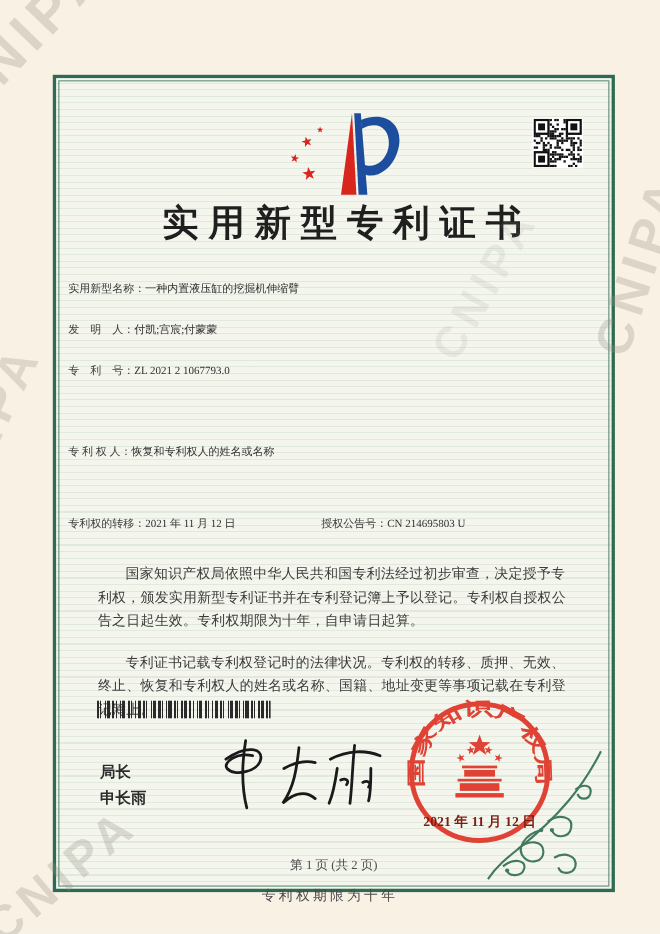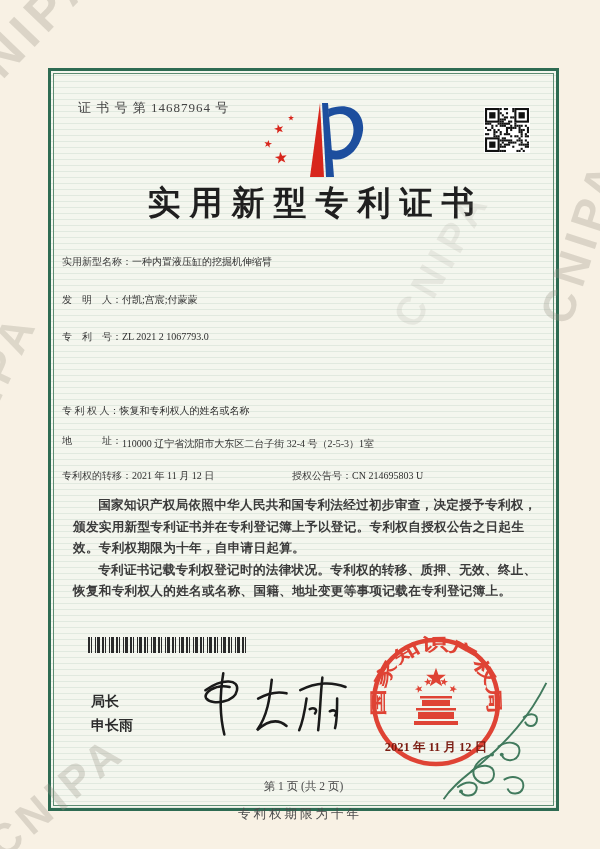--- a/index.html
+++ b/index.html
@@ -26,21 +26,21 @@
 
   .frow{position:absolute;left:11px;font-size:10px;color:#373737;white-space:nowrap;}
   .flabel{color:#3a3a3a;}
   .fvalue{color:#2f2f2f;}
   .frow.addr{white-space:normal;}
   .frow.addr .fvalue{display:inline-block;vertical-align:top;width:326px;line-height:19px;white-space:normal;}
   .auth-right{position:absolute;left:230px;top:0;}
 
   .paras{position:absolute;left:22px;top:424px;width:464px;font-size:12.6px;
          line-height:21.5px;color:#3b3b3b;letter-spacing:.3px;}
-  .paras p{margin:0;text-indent:2em;font-weight:bold;}
+  .paras p{margin:16px;text-indent:2em;}
 
   .barcode{position:absolute;left:37px;top:566px;width:158px;height:16px;
     background:repeating-linear-gradient(90deg,#2a2a2a 0 2px,transparent 2px 3px,
       #2a2a2a 3px 4px,transparent 4px 7px,#2a2a2a 7px 8px,transparent 8px 9px,
       #2a2a2a 9px 12px,transparent 12px 14px);}
 
   .director{position:absolute;left:40px;top:618px;font-family:"Liberation Sans","DejaVu Sans",sans-serif;
             font-size:14px;font-weight:bold;color:#2c2c2c;line-height:24px;}
   .signature{position:absolute;left:140px;top:596px;width:170px;height:78px;}
   .seal{position:absolute;left:317px;top:563px;width:136px;height:136px;}
@@ -53,21 +53,20 @@
                font-size:12.5px;color:#4a4a4a;letter-spacing:3px;}
 </style>
 </head>
 <body>
 
 <div class="page">
 
   <div class="cert">
     <div class="cert-inner"></div>
 
-    <div class="cert-no">证 书 号 第 14687964 号</div>
 
     <svg class="logo" viewBox="0 0 130 84">
       <g fill="#d8261c">
         <path transform="translate(55,21) scale(0.34)" d="M0,-9 L2.12,-2.92 8.56,-2.78 3.43,1.11 5.29,7.28 0,3.6 -5.29,7.28 -3.43,1.11 -8.56,-2.78 -2.12,-2.92 Z"></path>
         <path transform="translate(43,32) scale(0.55) rotate(-15)" d="M0,-9 L2.12,-2.92 8.56,-2.78 3.43,1.11 5.29,7.28 0,3.6 -5.29,7.28 -3.43,1.11 -8.56,-2.78 -2.12,-2.92 Z"></path>
         <path transform="translate(32,47) scale(0.45) rotate(10)" d="M0,-9 L2.12,-2.92 8.56,-2.78 3.43,1.11 5.29,7.28 0,3.6 -5.29,7.28 -3.43,1.11 -8.56,-2.78 -2.12,-2.92 Z"></path>
         <path transform="translate(45,61) scale(0.70) rotate(-8)" d="M0,-9 L2.12,-2.92 8.56,-2.78 3.43,1.11 5.29,7.28 0,3.6 -5.29,7.28 -3.43,1.11 -8.56,-2.78 -2.12,-2.92 Z"></path>
         <polygon points="84,6 74,80 88,80"></polygon>
       </g>
       <g fill="#1d4e9e">
@@ -220,23 +219,20 @@
     </div>
     <div class="frow" style="top:222px">
       <span class="flabel">发　明　人：</span><span class="fvalue">付凯;宫宸;付蒙蒙</span>
     </div>
     <div class="frow" style="top:259px">
       <span class="flabel">专　利　号：</span><span class="fvalue">ZL 2021 2 1067793.0</span>
     </div>
     <div class="frow" style="top:333px">
       <span class="flabel">专 利 权 人：</span><span class="fvalue">恢复和专利权人的姓名或名称</span>
     </div>
-    <div class="frow addr" style="top:363px">
-      <span class="flabel">地　　　址：</span><span class="fvalue">110000 辽宁省沈阳市大东区二台子街 32-4 号（2-5-3）1室</span>
-    </div>
     <div class="frow" style="top:398px">
       <span class="flabel">专利权的转移：</span><span class="fvalue">2021 年 11 月 12 日</span>
       <span class="auth-right">
         <span class="flabel">授权公告号：</span><span class="fvalue">CN 214695803 U</span>
       </span>
     </div>
 
     <div class="paras">
       <p>国家知识产权局依照中华人民共和国专利法经过初步审查，决定授予专利权，颁发实用新型专利证书并在专利登记簿上予以登记。专利权自授权公告之日起生效。专利权期限为十年，自申请日起算。</p>
       <p>专利证书记载专利权登记时的法律状况。专利权的转移、质押、无效、终止、恢复和专利权人的姓名或名称、国籍、地址变更等事项记载在专利登记簿上。</p>

